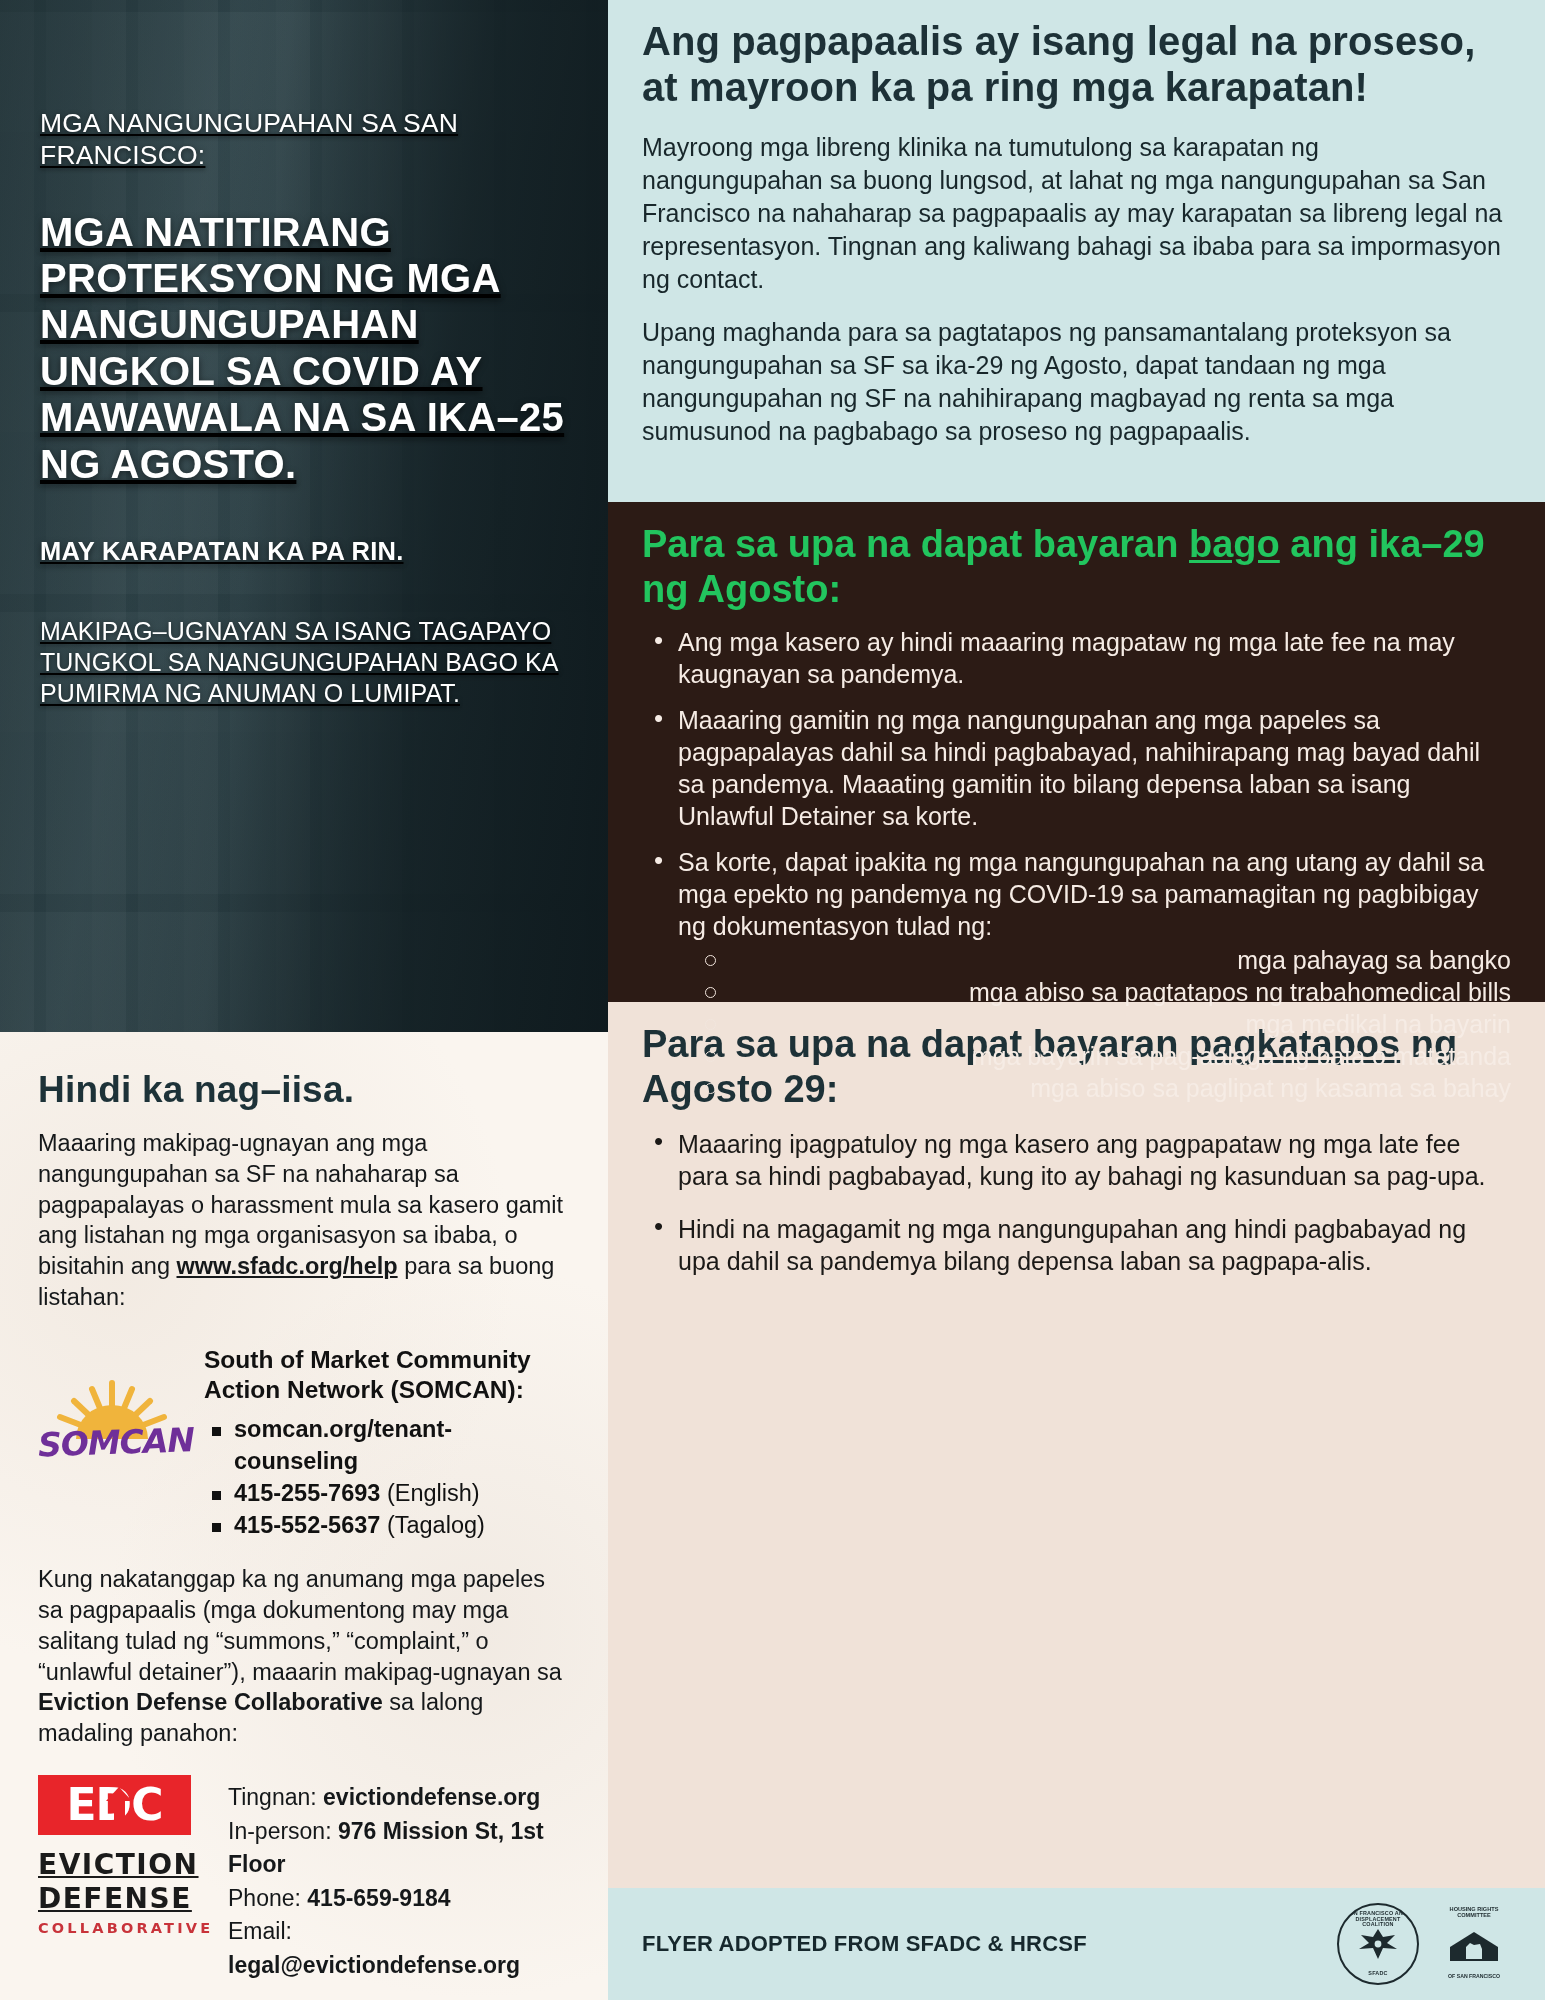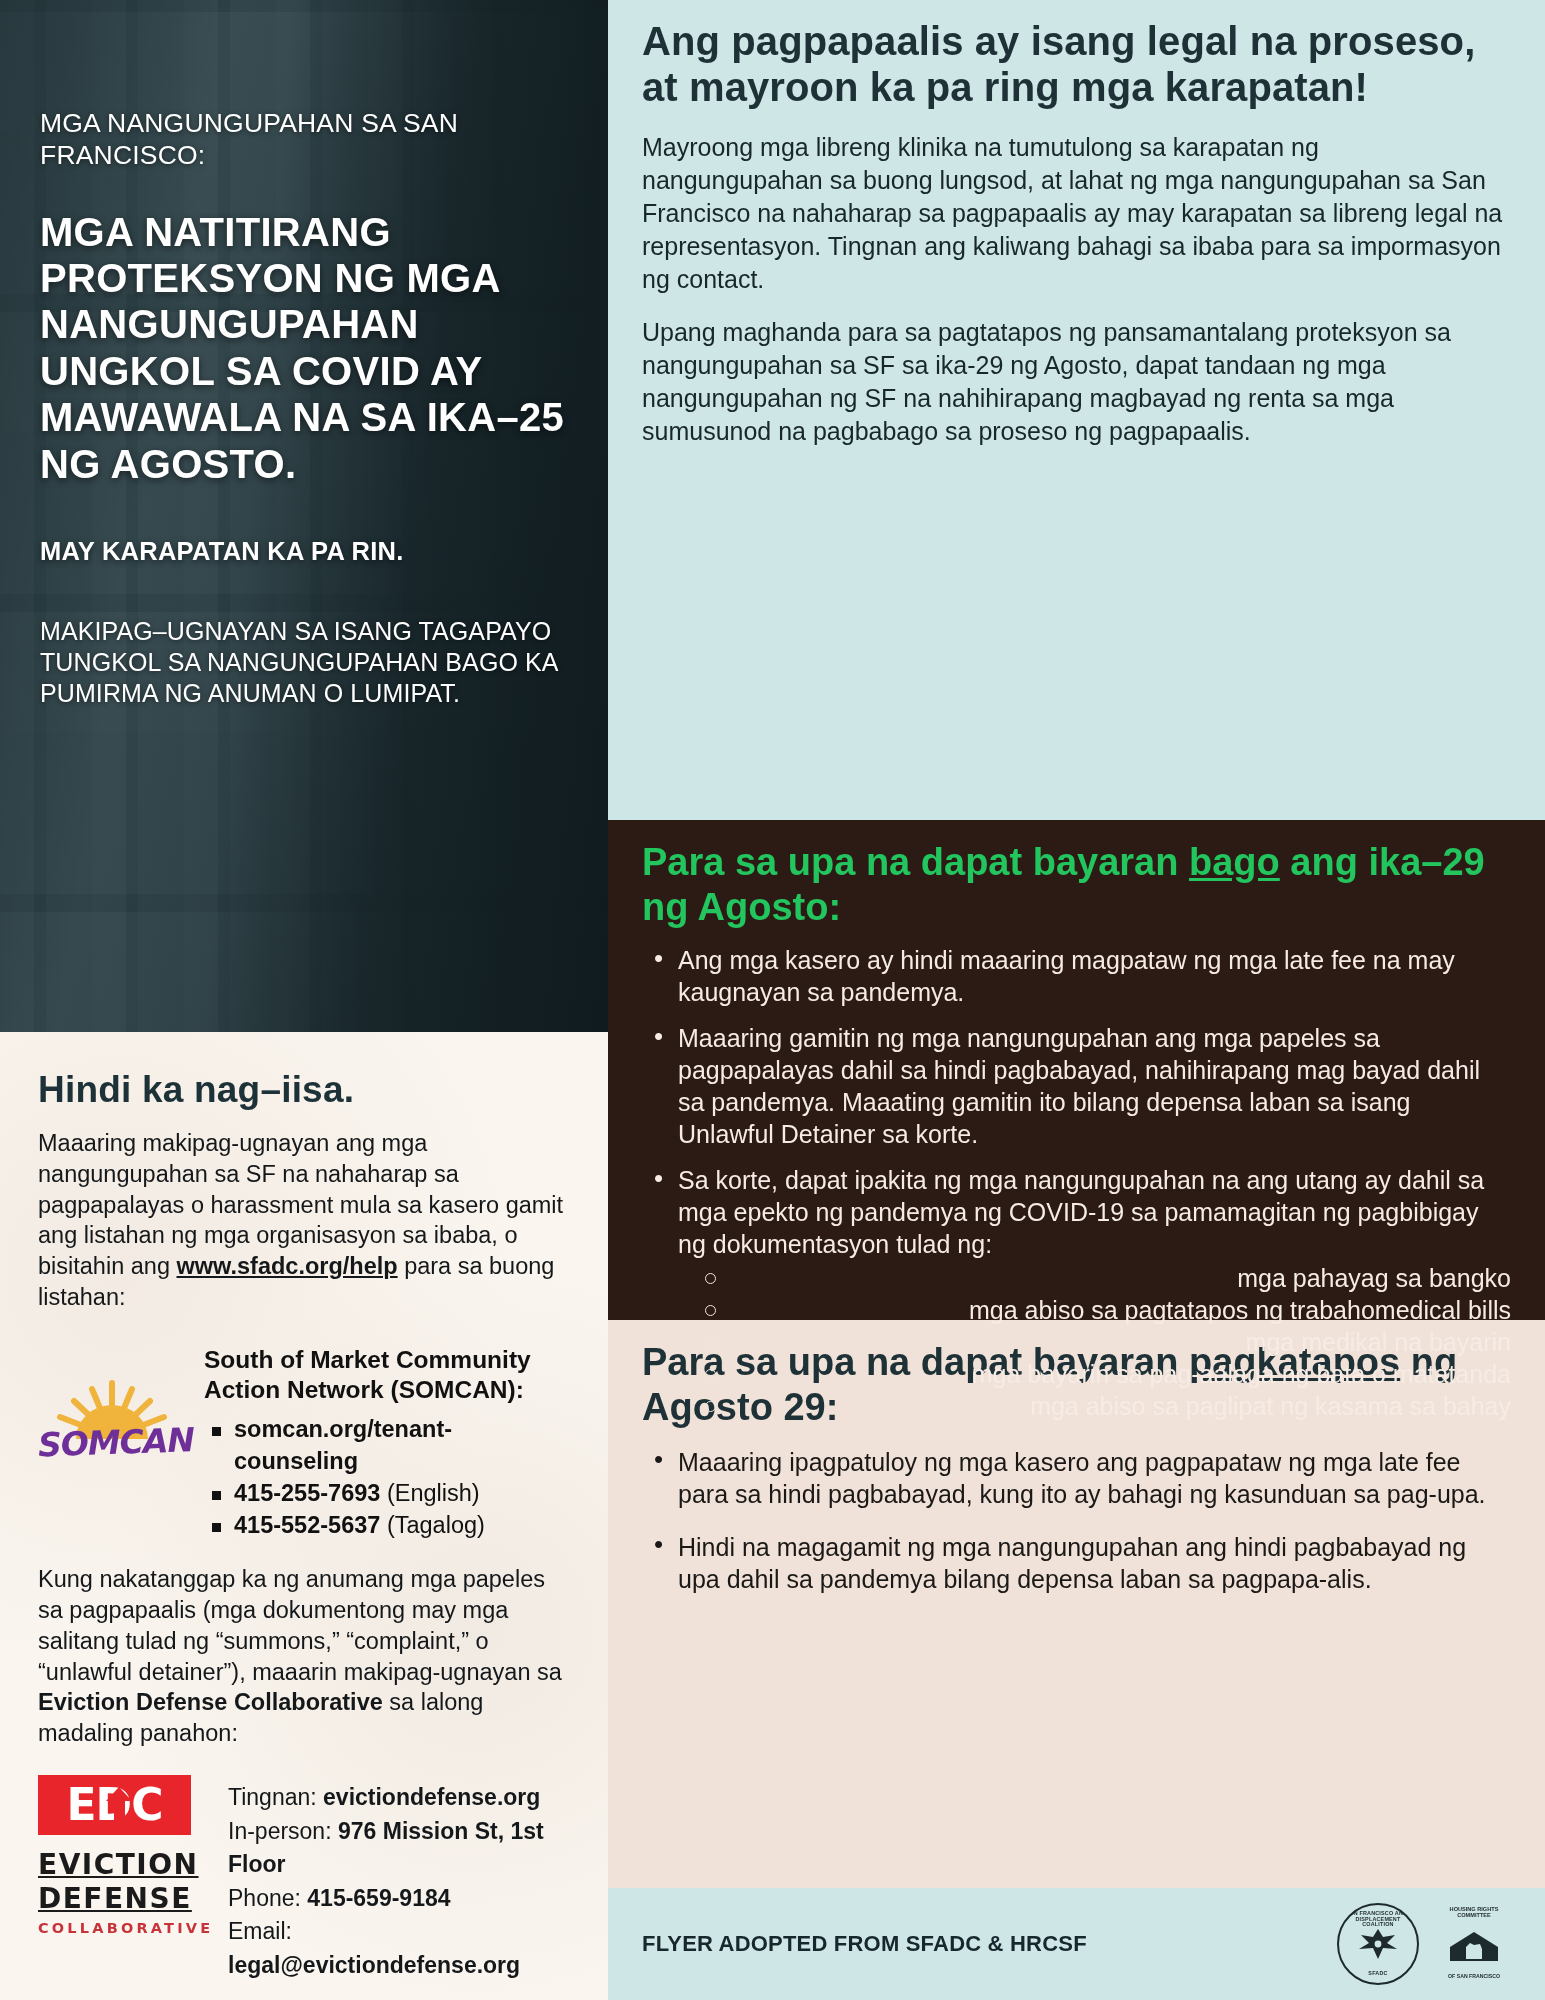--- a/index.html
+++ b/index.html
@@ -29,20 +29,21 @@
     display: flex;
     flex-direction: column;
   }
 
   
   .hero {
     position: relative;
     height: 1032px;
     overflow: hidden;
     background: #24383d;
+    text-decoration: underline;
   }
   .hero-photo {
     position: absolute;
     inset: 0;
     background:
       linear-gradient(100deg,
         rgba(36,56,61,0.78) 0%,
         rgba(44,66,72,0.62) 30%,
         rgba(30,47,52,0.86) 66%,
         rgba(22,36,40,0.95) 100%),
@@ -272,21 +273,21 @@
     width: 937px;
     height: 2000px;
     display: flex;
     flex-direction: column;
   }
 
   .sec-blue {
     background: #cfe6e6;
     padding: 18px 42px 30px 34px;
     color: #16282d;
-    height: 820px;
+    height: 502px;
   }
   .sec-blue h2 {
     font-size: 40px;
     line-height: 1.16;
     font-weight: 800;
     letter-spacing: 0.1px;
     color: #1d3137;
   }
   .sec-blue p {
     margin-top: 20px;

